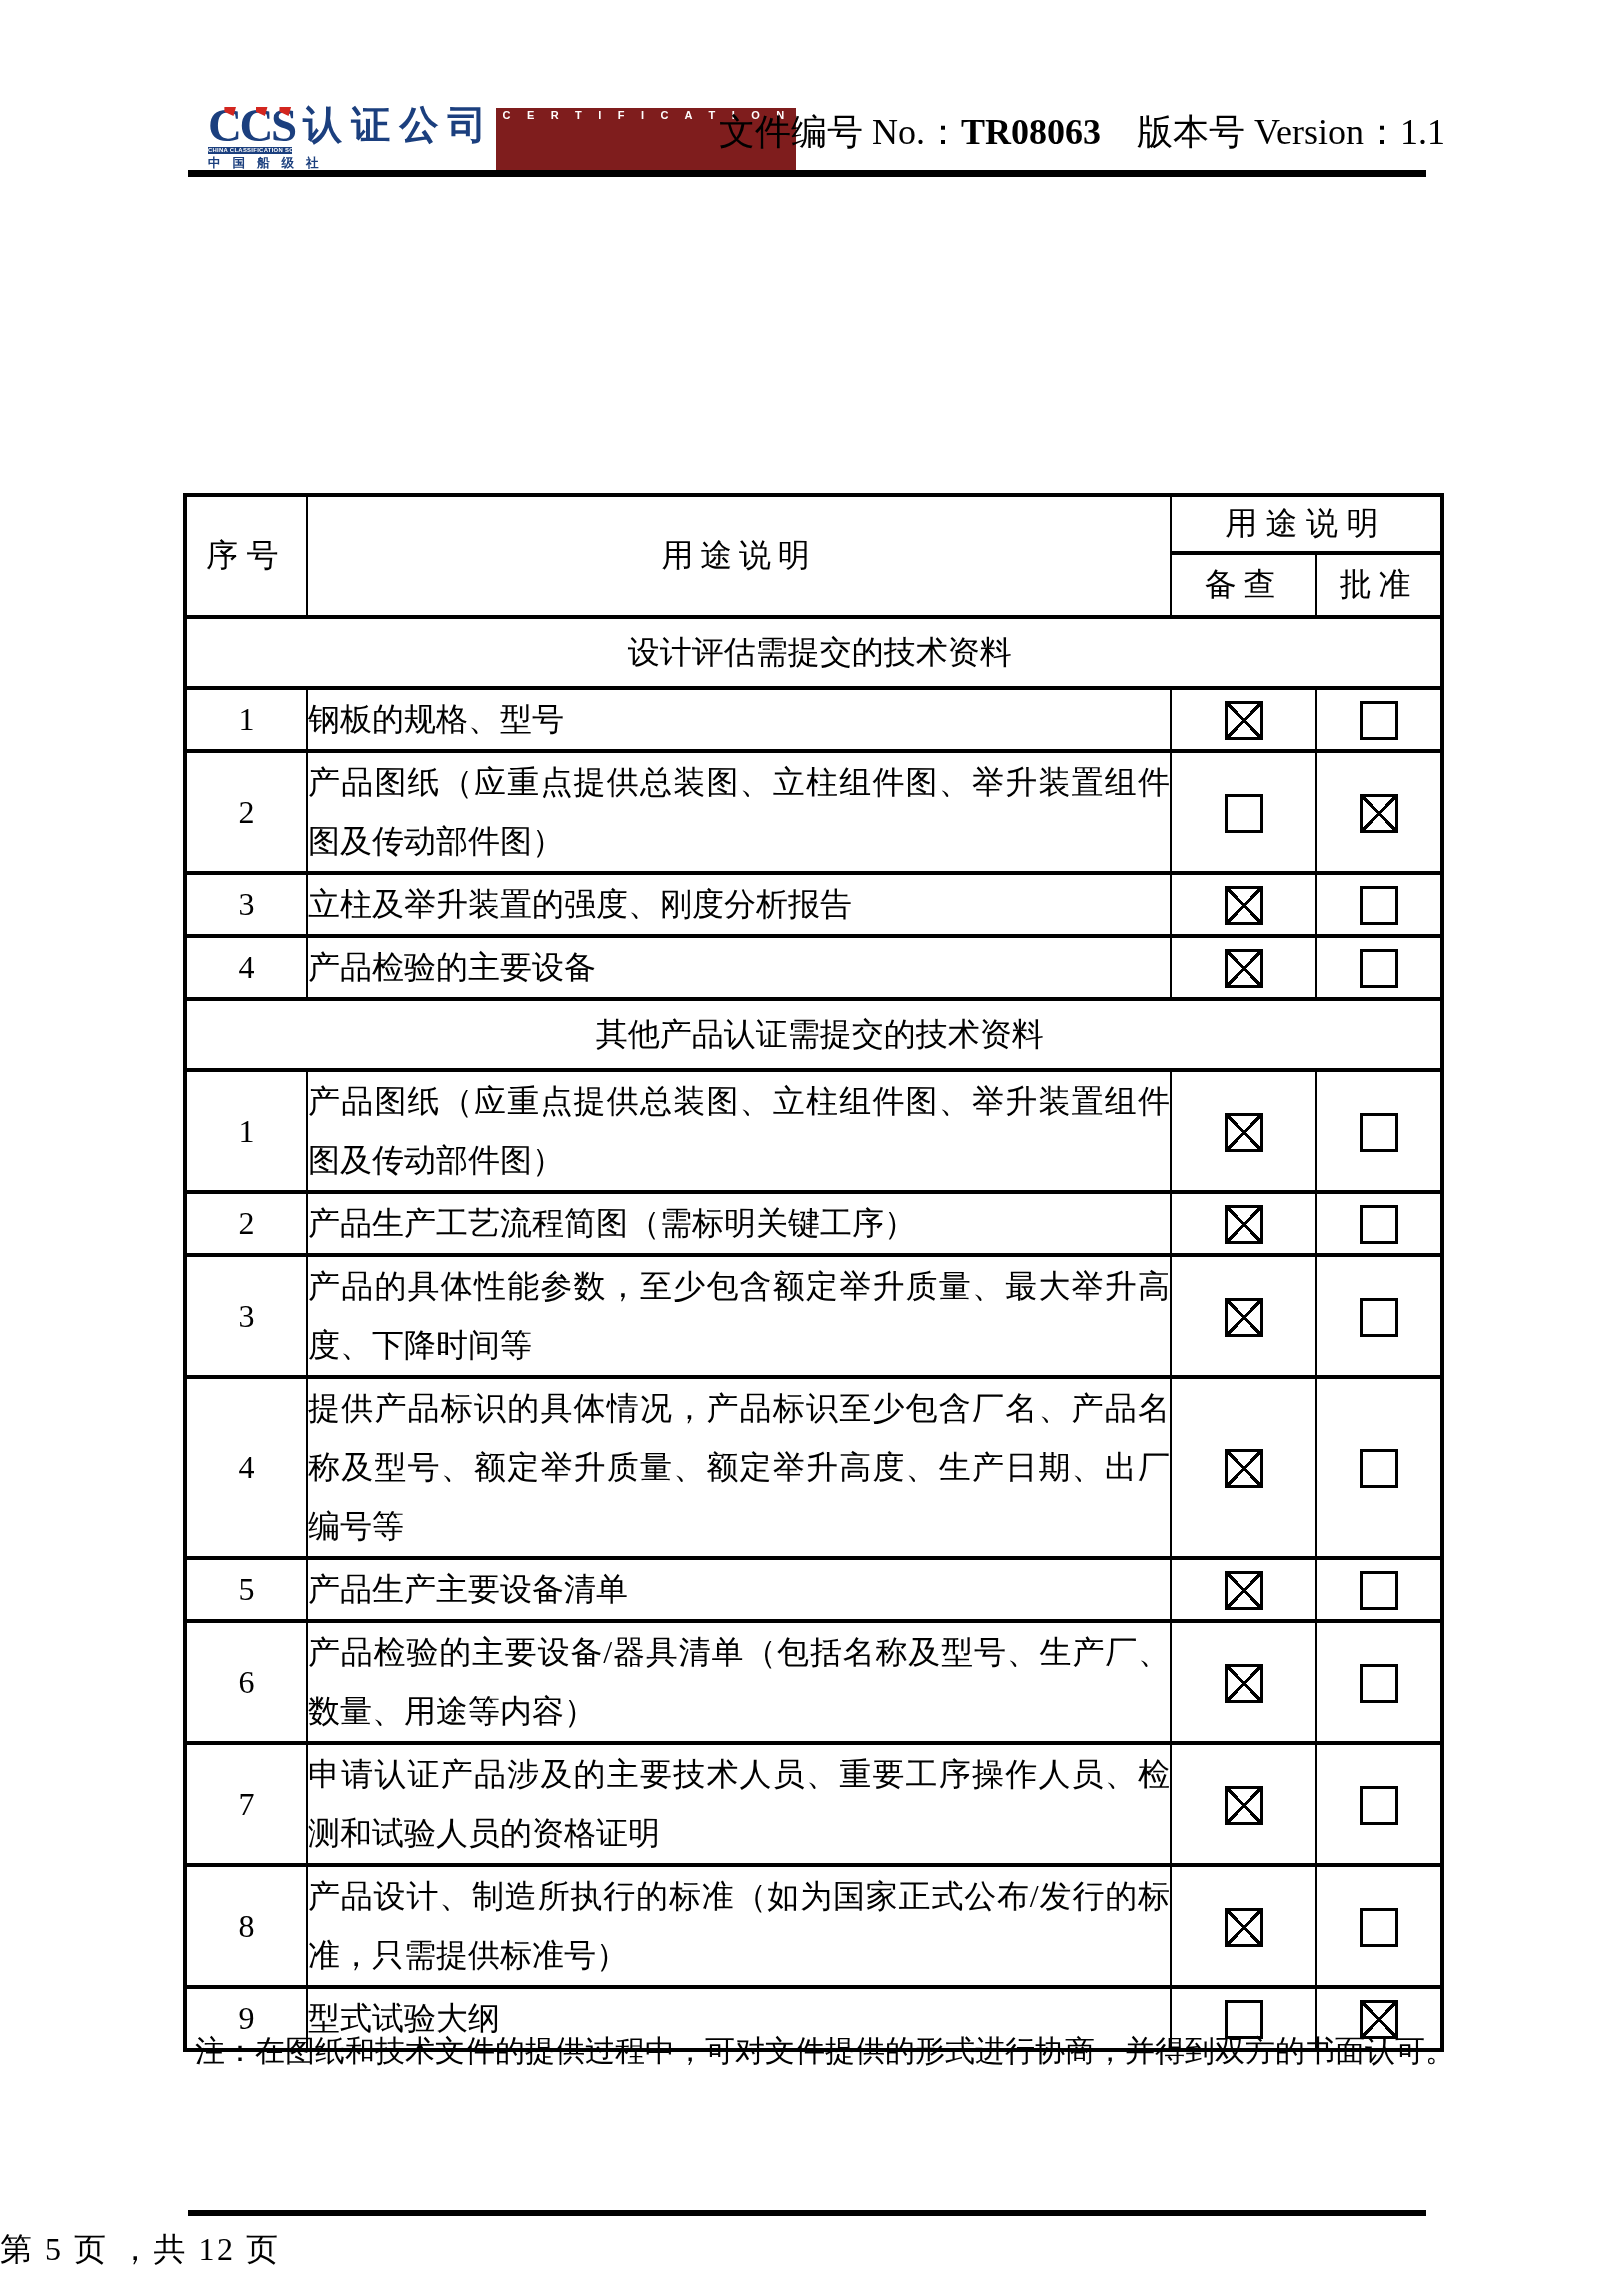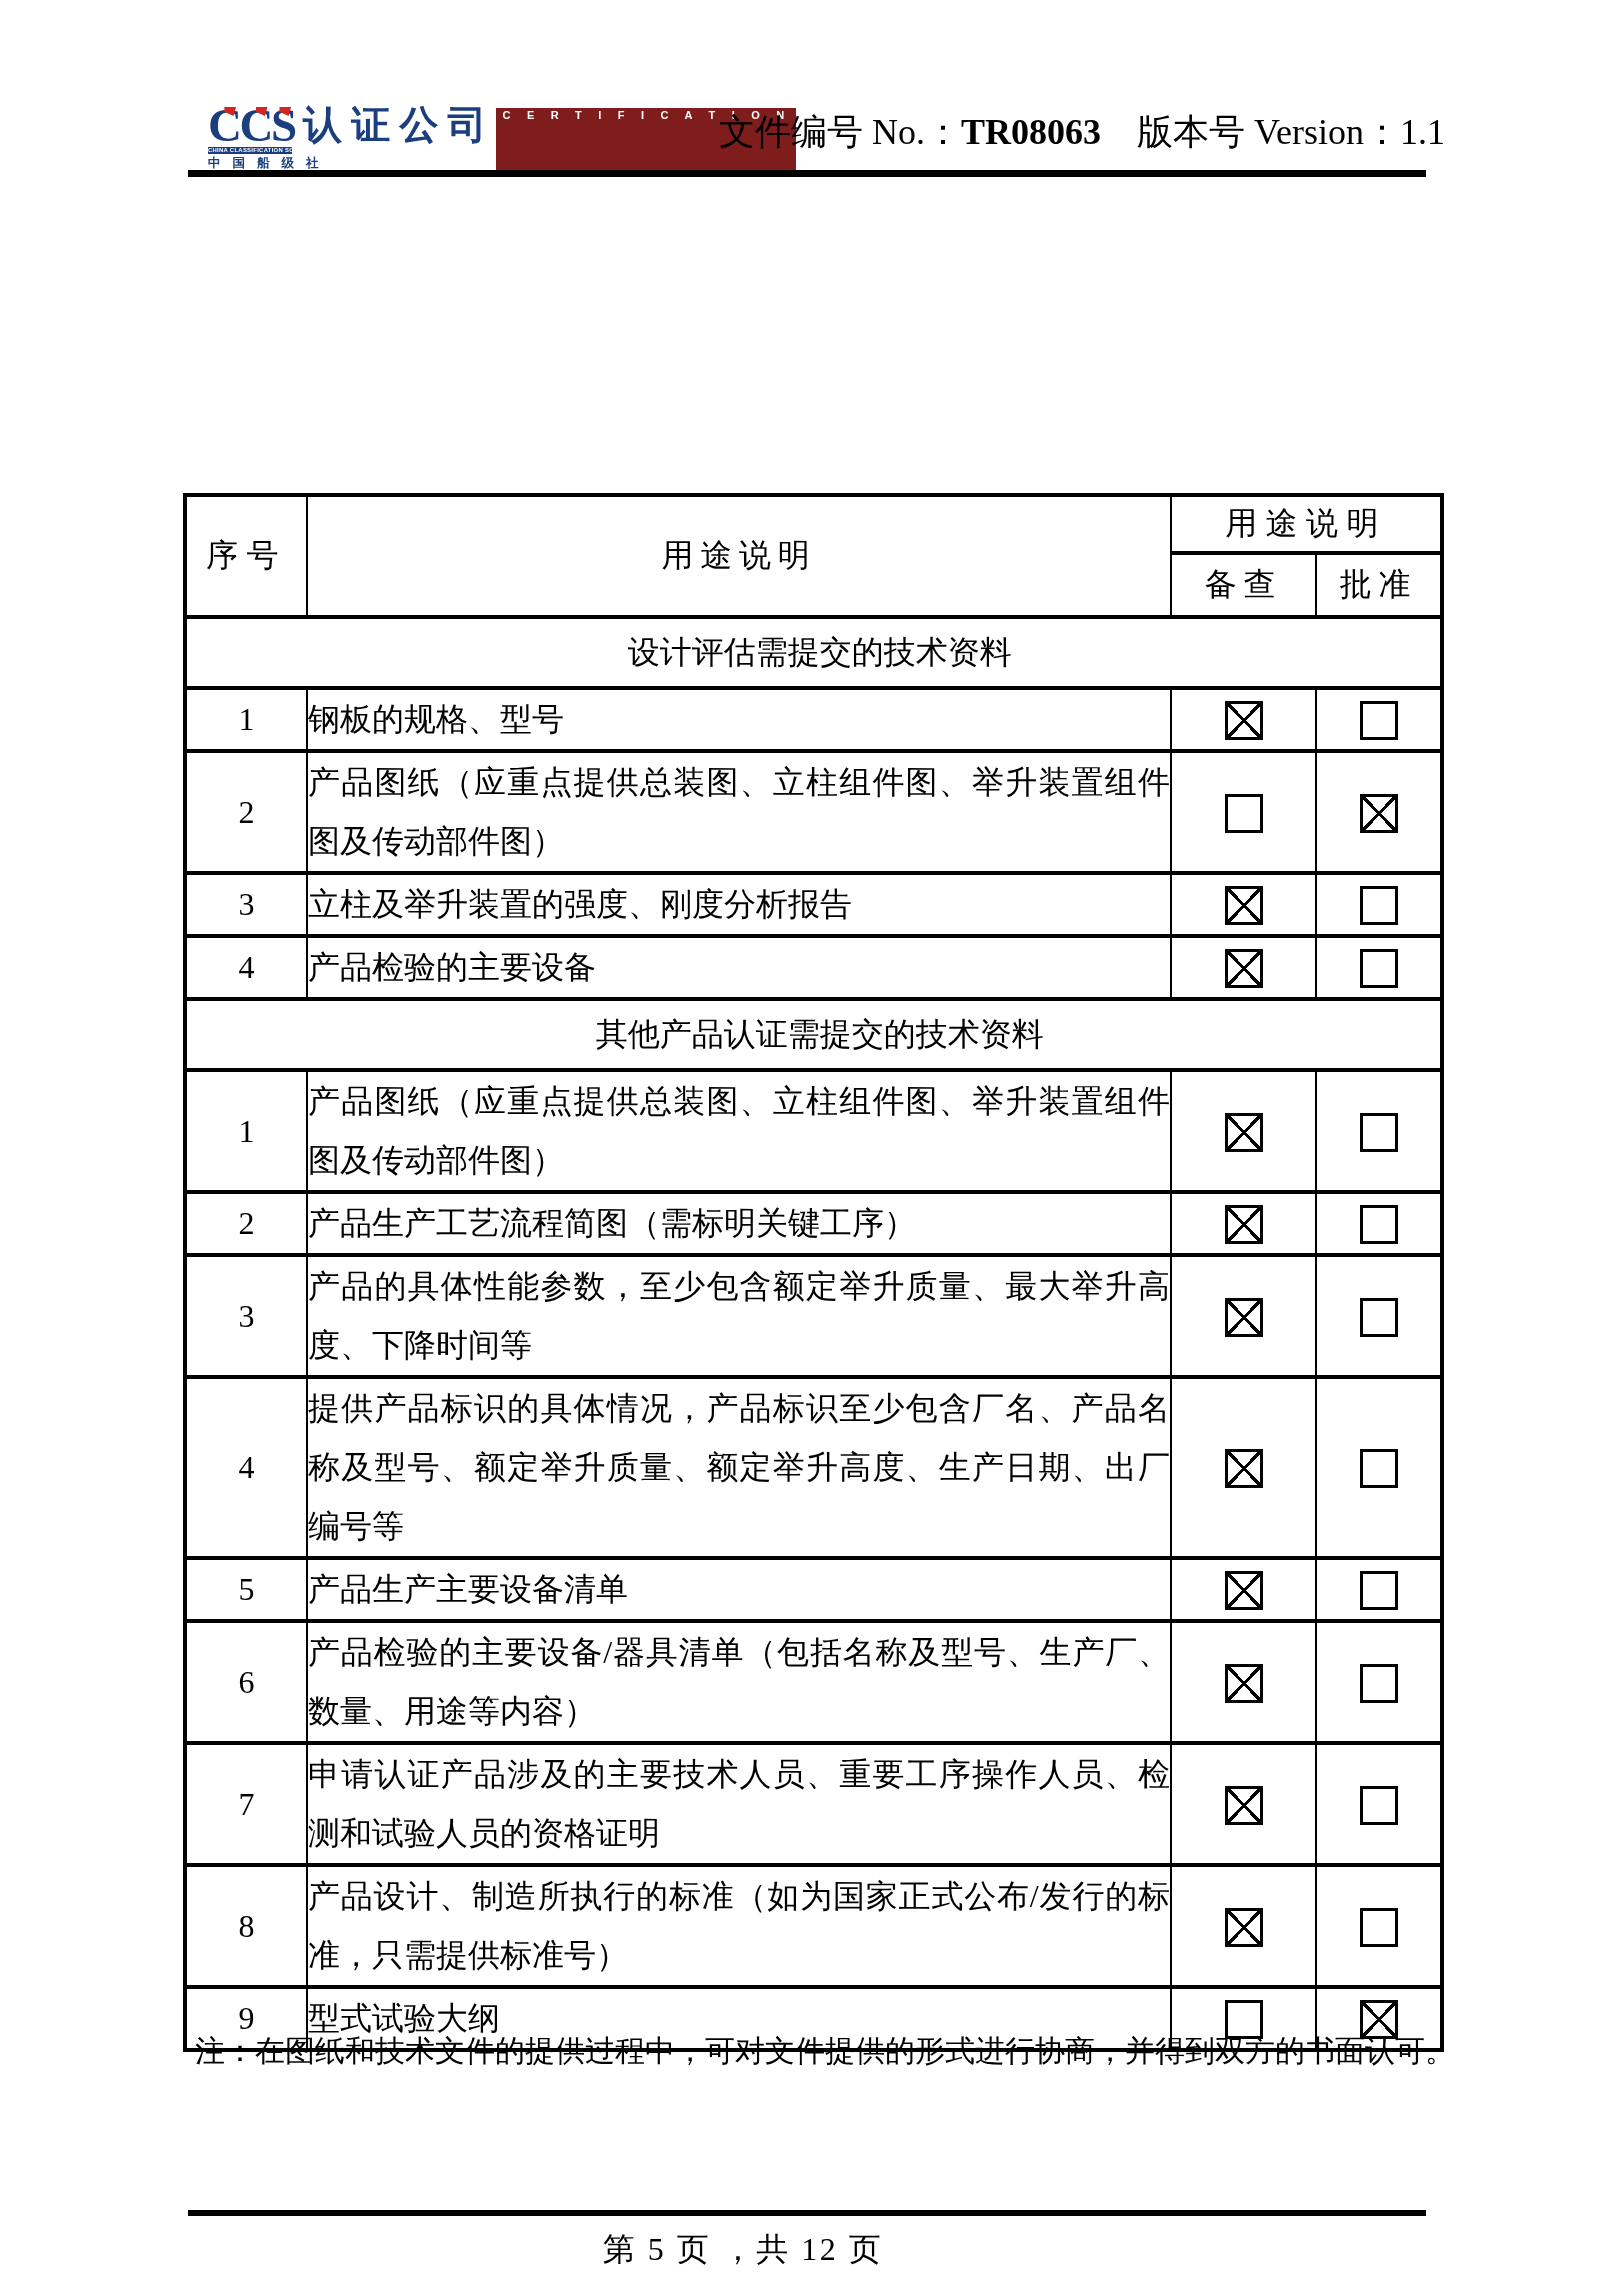--- a/index.html
+++ b/index.html
@@ -55,21 +55,21 @@
   .th-sub { height:60px; letter-spacing:6.7px; }
   .section-row td { height:67px; line-height:67px; padding:0 0 0 12.6px; text-align:center; }
   .c-no { text-align:center; }
   .c-text { line-height:59px; padding:1.7px 14.2px; text-align:justify; }
   .c-check { text-align:center; }
   .c-check .cb { width:38px; height:39px; vertical-align:middle; }
 
   
   .note { position:absolute; left:195px; top:2031px; font-size:30px; white-space:nowrap; }
   .footer-rule { position:absolute; left:188px; top:2210px; width:1238px; height:5.9px; background:#000; }
-  .footer-text { position:absolute; left:0; top:2228px; width:1486px; text-align:center; font-size:32px;
+  .footer-text { position:absolute; left:0; top:2228px; width:1486px; text-align:left; font-size:32px;
                  letter-spacing:2.5px; }
 </style>
 </head>
 <body>
 
 <div class="page">
 
   <div class="logo">
     <div class="logo-left">
       <div class="ccs-wordmark" id="ccs-letters">

